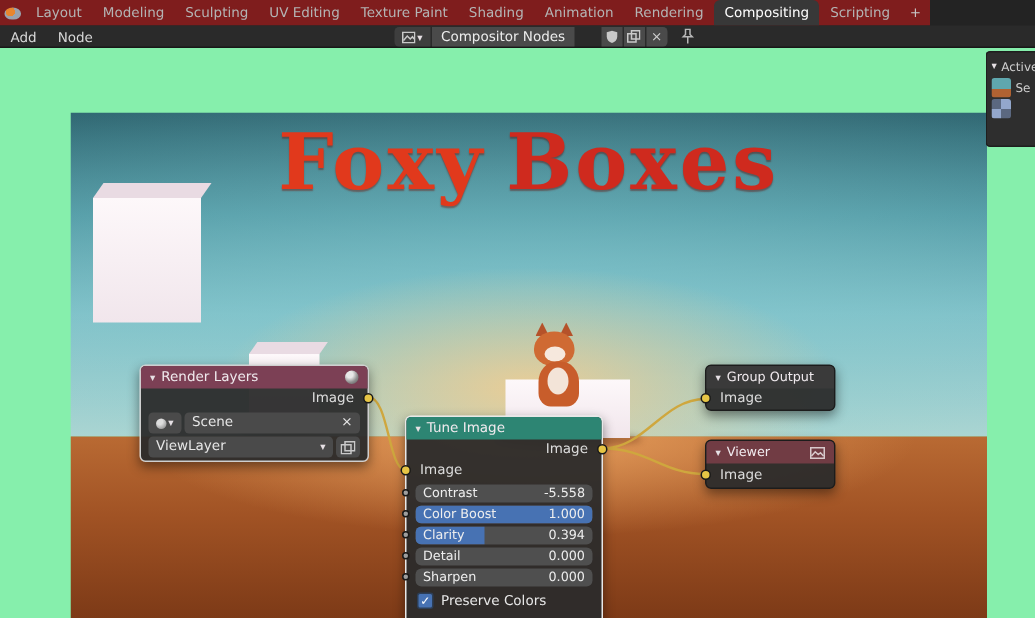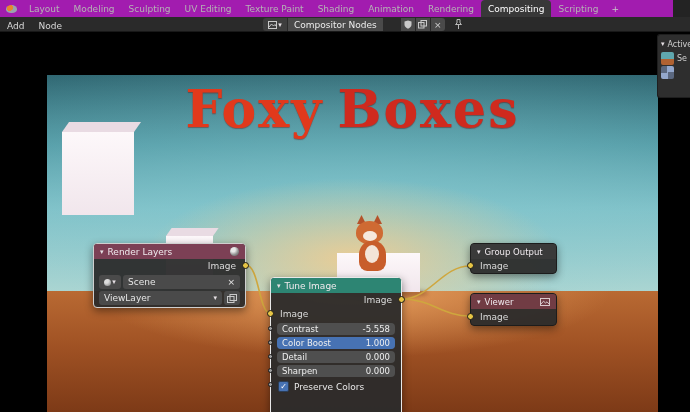--- a/index.html
+++ b/index.html
@@ -1,21 +1,21 @@
 <!DOCTYPE html>
 <html><head>
 <meta charset="utf-8">
 <style>
   *{margin:0;padding:0;box-sizing:border-box;}
   html,body{background:#111;}
   .screen{position:relative;width:690px;height:412px;overflow:hidden;background:#232323;
     font-family:"DejaVu Sans",sans-serif;font-size:9px;color:#d0d0d0;}
 
   
-  .topbar{position:absolute;left:0;top:0;width:673px;height:17px;background:#a21caf;
+  .topbar{position:absolute;left:0;top:0;width:620px;height:17px;background:#7f1d1d;
     display:flex;align-items:stretch;z-index:40;}
   .logo{width:22px;display:flex;align-items:center;justify-content:center;}
   .logo-dot{width:11px;height:8px;border-radius:50% 50% 45% 45%;
     background:radial-gradient(circle at 35% 35%,#e8862f 0 35%,#9aa2ad 36% 100%);}
   .tab{padding:0 7px;display:flex;align-items:center;color:#b4b4b4;cursor:default;white-space:nowrap;}
   .tab.active{background:#383838;color:#ffffff;border-radius:4px 4px 0 0;}
   .tab-plus{padding:0 6px;display:flex;align-items:center;color:#c8c8c8;}
 
   
   .eheader{position:absolute;left:0;top:17px;width:690px;height:15px;background:#2a2a2a;
@@ -25,21 +25,21 @@
   .type-btn{width:24px;height:13px;background:#3e3e3e;border-radius:3px 0 0 3px;margin-right:1px;
     display:flex;align-items:center;justify-content:center;gap:1px;color:#c9c9c9;}
   .tree-name{height:13px;background:#4a4a4a;display:flex;align-items:center;padding:0 6px;
     color:#ececec;margin-right:18px;white-space:nowrap;}
   .hbtn{width:14px;height:13px;background:#4a4a4a;margin-right:1px;display:flex;align-items:center;
     justify-content:center;color:#cfcfcf;}
   .hbtn.last{border-radius:0 3px 3px 0;}
   .pin{margin-left:8px;display:flex;align-items:center;}
 
   
-  .canvas{position:absolute;left:0;top:32px;width:690px;height:380px;background:#000000;}
+  .canvas{position:absolute;left:0;top:32px;width:690px;height:380px;background:#86efac;}
 
   
   .backdrop{position:absolute;left:47px;top:43px;width:611px;height:337px;overflow:hidden;z-index:1;
     box-shadow:inset 0 0 30px rgba(0,0,0,0.25);}
   .sky{position:absolute;left:0;top:0;width:100%;height:216px;
     background:
       radial-gradient(ellipse 55% 60% at 50% 85%, rgba(248,205,140,0.85), rgba(248,205,140,0) 62%),
       radial-gradient(ellipse 120% 95% at 50% 55%, rgba(135,203,210,0.55), rgba(135,203,210,0) 75%),
       linear-gradient(180deg,#2e6570 0%,#4e96a1 32%,#7fc0c7 62%,#aed6d2 100%);}
   .floor{position:absolute;left:0;top:216px;width:100%;height:121px;
@@ -267,20 +267,25 @@
           <div class="pfill" style="width: 0%;"></div>
           <span class="plab">Contrast</span>
           <span class="pval">-5.558</span>
         </div>
         <div class="prow">
           <div class="pfill" style="width: 100%;"></div>
           <span class="plab">Color Boost</span>
           <span class="pval">1.000</span>
         </div>
         <div class="prow">
+          <div class="pfill" style="width: 39.4%;"></div>
+          <span class="plab">Clarity</span>
+          <span class="pval">0.394</span>
+        </div>
+        <div class="prow">
           <div class="pfill" style="width: 0%;"></div>
           <span class="plab">Detail</span>
           <span class="pval">0.000</span>
         </div>
         <div class="prow">
           <div class="pfill" style="width: 0%;"></div>
           <span class="plab">Sharpen</span>
           <span class="pval">0.000</span>
         </div>
       </div>

